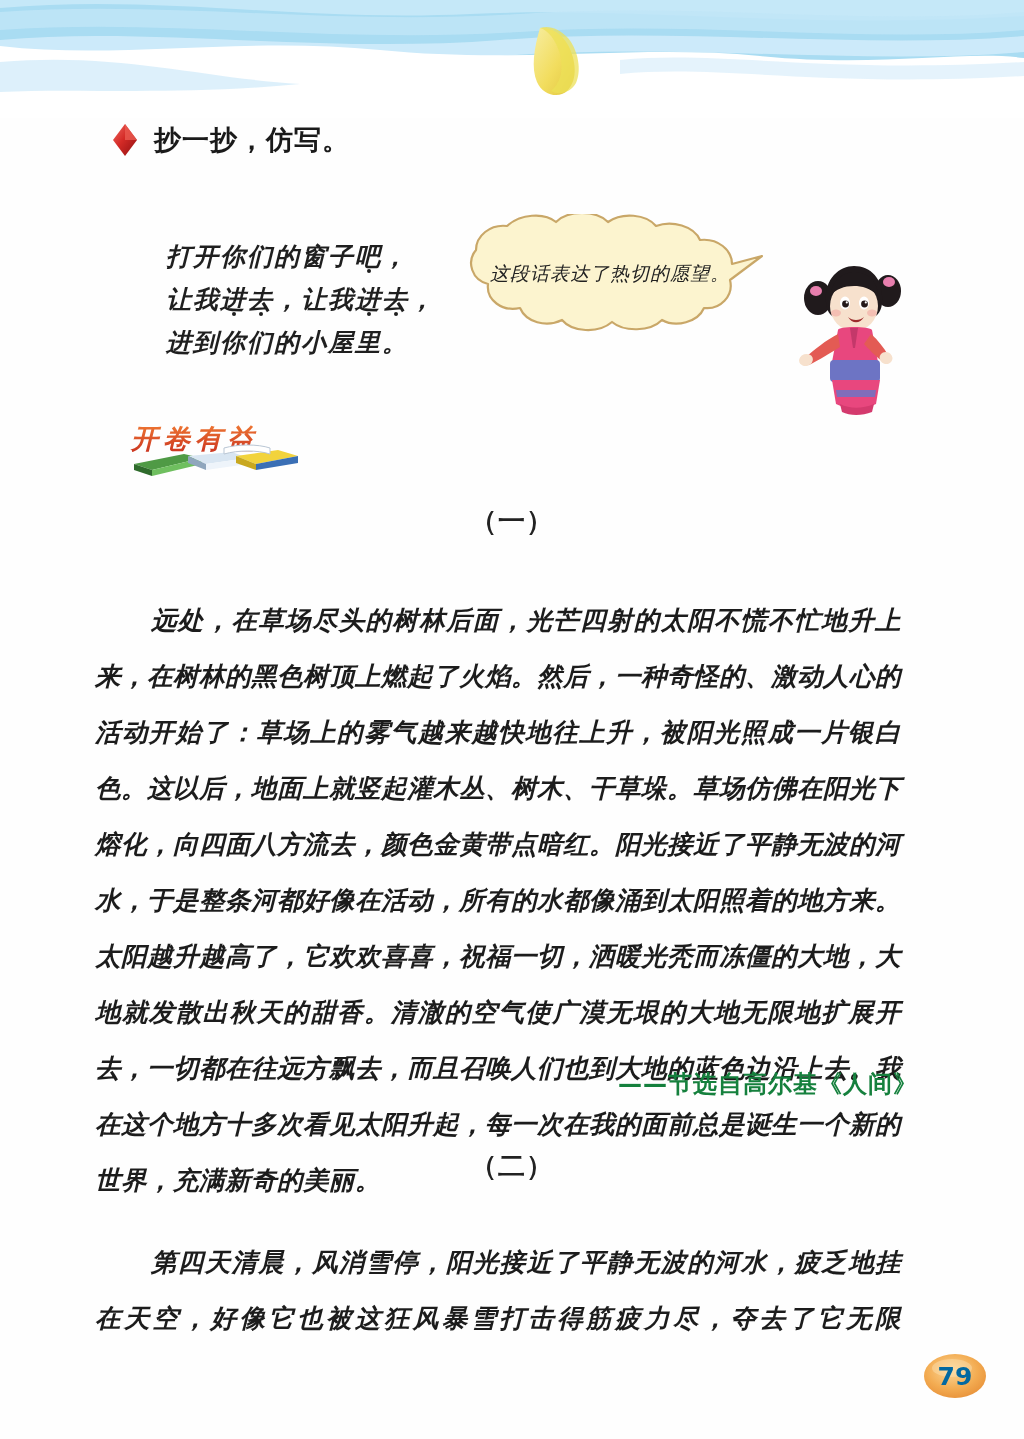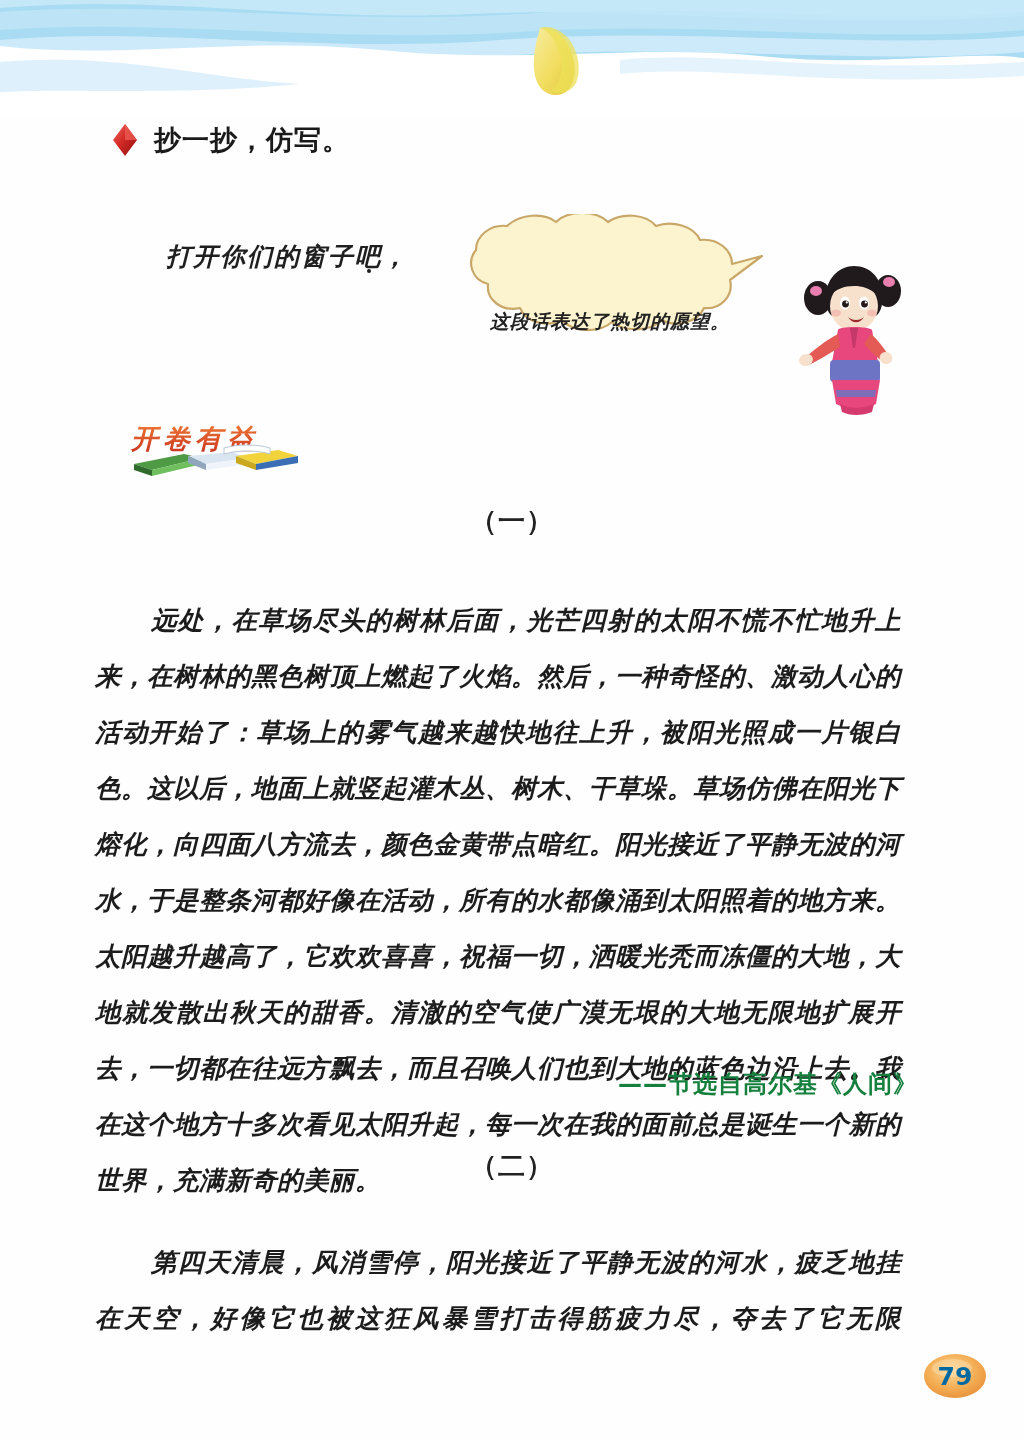--- a/index.html
+++ b/index.html
@@ -100,26 +100,25 @@
   }
   .speech-bubble svg { display: block; }
   .bubble-text {
     position: absolute;
     top: 47px;
     left: 28px;
     width: 300px;
     text-align: center;
     font-family: "DejaVu Sans", sans-serif;
     font-size: 19px;
-    font-weight: bold;
+    font-weight: normal;
     font-style: italic;
     color: #222;
     letter-spacing: 1px;
     white-space: nowrap;
-    margin-top: 48px;
   }
 
   
   .girl-figure {
     position: absolute;
     top: 258px;
     left: 792px;
     width: 120px;
     height: 160px;
   }
@@ -251,20 +250,22 @@
         </defs>
         <path d="M13,1 L25,17 L13,33 L1,17 Z" fill="url(#diaGrad)"></path>
         <path d="M13,1 L25,17 L13,17 Z" fill="#ea5a50" opacity="0.8"></path>
       </svg>
     </span>
     <span class="task-heading-text">抄一抄，仿写。</span>
   </div>
 
   <div class="poem">
     <div class="poem-line"><span>打</span><span>开</span><span>你</span><span>们</span><span>的</span><span>窗</span><span>子</span><span class="dotted">吧</span><span>，</span></div>
+    <div class="poem-line"><span>让</span><span>我</span><span class="dotted">进</span><span class="dotted">去</span><span>，</span><span>让</span><span>我</span><span class="dotted">进</span><span class="dotted">去</span><span>，</span></div>
+    <div class="poem-line"><span>进</span><span>到</span><span>你</span><span>们</span><span>的</span><span>小</span><span>屋</span><span>里</span><span>。</span></div>
   </div>
 
   <div class="speech-bubble">
     <svg width="360" height="122" viewBox="0 0 360 122" xmlns="http://www.w3.org/2000/svg">
       <g>
         <path d="M75,12 C88,0 112,-2 124,8 C136,-4 164,-4 176,8 C190,-2 214,0 224,12
                  C240,6 262,12 268,26 C286,24 300,36 300,50
                  L330,42 L298,66
                  C302,82 288,96 272,94
                  C266,108 244,114 230,106

